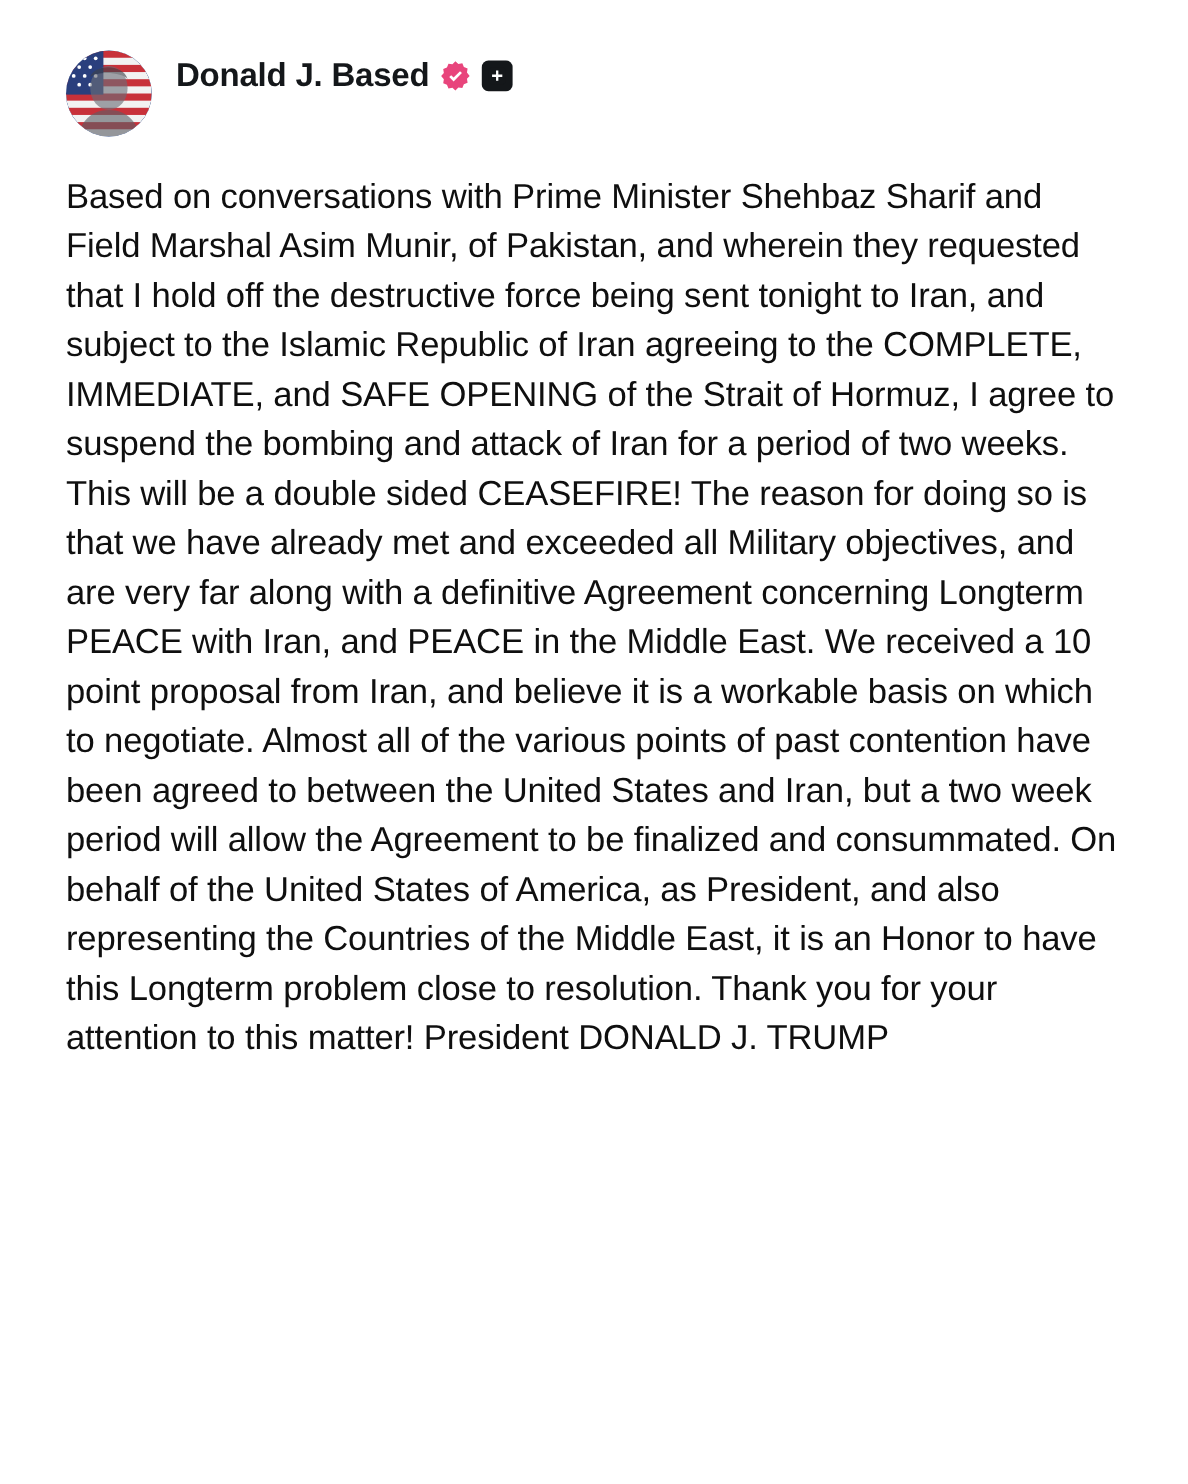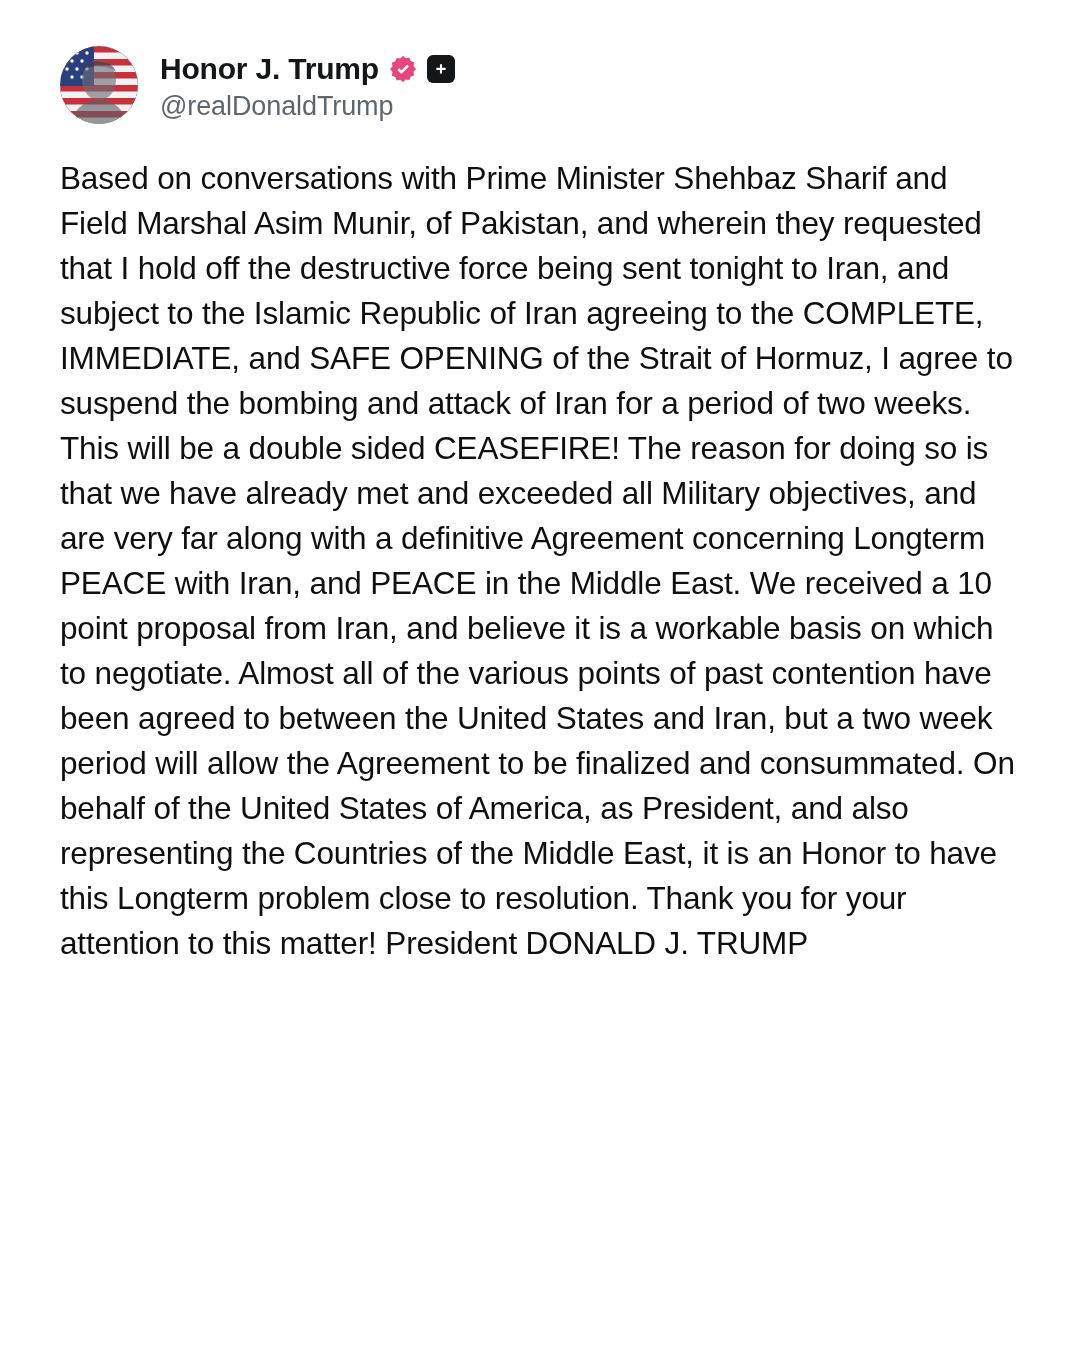--- a/index.html
+++ b/index.html
@@ -132,34 +132,33 @@
             <ellipse cx="39" cy="34" rx="17" ry="20" fill="#6b6f78"></ellipse>
             <path d="M39 54 C 22 54 13 66 11 78 L 67 78 C 65 66 56 54 39 54 Z" fill="#5c6067"></path>
             <path d="M22 24 C 26 12 52 12 56 26 C 52 20 30 18 22 24 Z" fill="#3e424a"></path>
           </g>
         </g>
       </svg>
     </div>
 
     <div class="identity">
       <div class="name-row">
-        <span class="display-name">Honor J. Trump</span>
+        <span class="display-name">Donald J. Based</span>
         <span class="verified-badge">
           <svg viewBox="0 0 24 24" xmlns="http://www.w3.org/2000/svg" aria-hidden="true">
             <path fill="#e8457c" d="M12 0.6l2.3 2.1 3.1-.5 1.2 2.9 2.9 1.2-.5 3.1L23.1 12l-2.1 2.3.5 3.1-2.9 1.2-1.2 2.9-3.1-.5L12 23.4l-2.3-2.1-3.1.5-1.2-2.9-2.9-1.2.5-3.1L.9 12l2.1-2.3-.5-3.1 2.9-1.2L6.6 2.5l3.1.5z"></path>
             <path fill="#ffffff" d="M10.6 16.3l-3.4-3.4 1.5-1.5 1.9 1.9 5-5 1.5 1.5z"></path>
           </svg>
         </span>
         <span class="pro-badge">
           <svg viewBox="0 0 24 24" xmlns="http://www.w3.org/2000/svg" aria-hidden="true">
             <rect x="2" y="2" width="20" height="20" rx="3" fill="#14171a"></rect>
             <path fill="#ffffff" d="M10.6 5.6h2.8v4.8h4.8v2.8h-4.8v4.8h-2.8v-4.8H5.8v-2.8h4.8z"></path>
           </svg>
         </span>
       </div>
-      <div class="handle">@realDonaldTrump</div>
     </div>
 
   </div>
 
   <div class="post-body">Based on conversations with Prime Minister Shehbaz Sharif and Field Marshal Asim Munir, of Pakistan, and wherein they requested that I hold off the destructive force being sent tonight to Iran, and subject to the Islamic Republic of Iran agreeing to the COMPLETE, IMMEDIATE, and SAFE OPENING of the Strait of Hormuz, I agree to suspend the bombing and attack of Iran for a period of two weeks. This will be a double sided CEASEFIRE! The reason for doing so is that we have already met and exceeded all Military objectives, and are very far along with a definitive Agreement concerning Longterm PEACE with Iran, and PEACE in the Middle East. We received a 10 point proposal from Iran, and believe it is a workable basis on which to negotiate. Almost all of the various points of past contention have been agreed to between the United States and Iran, but a two week period will allow the Agreement to be finalized and consummated. On behalf of the United States of America, as President, and also representing the Countries of the Middle East, it is an Honor to have this Longterm problem close to resolution. Thank you for your attention to this matter! President DONALD J. TRUMP</div>
 
 </div>
 
 </body></html>

